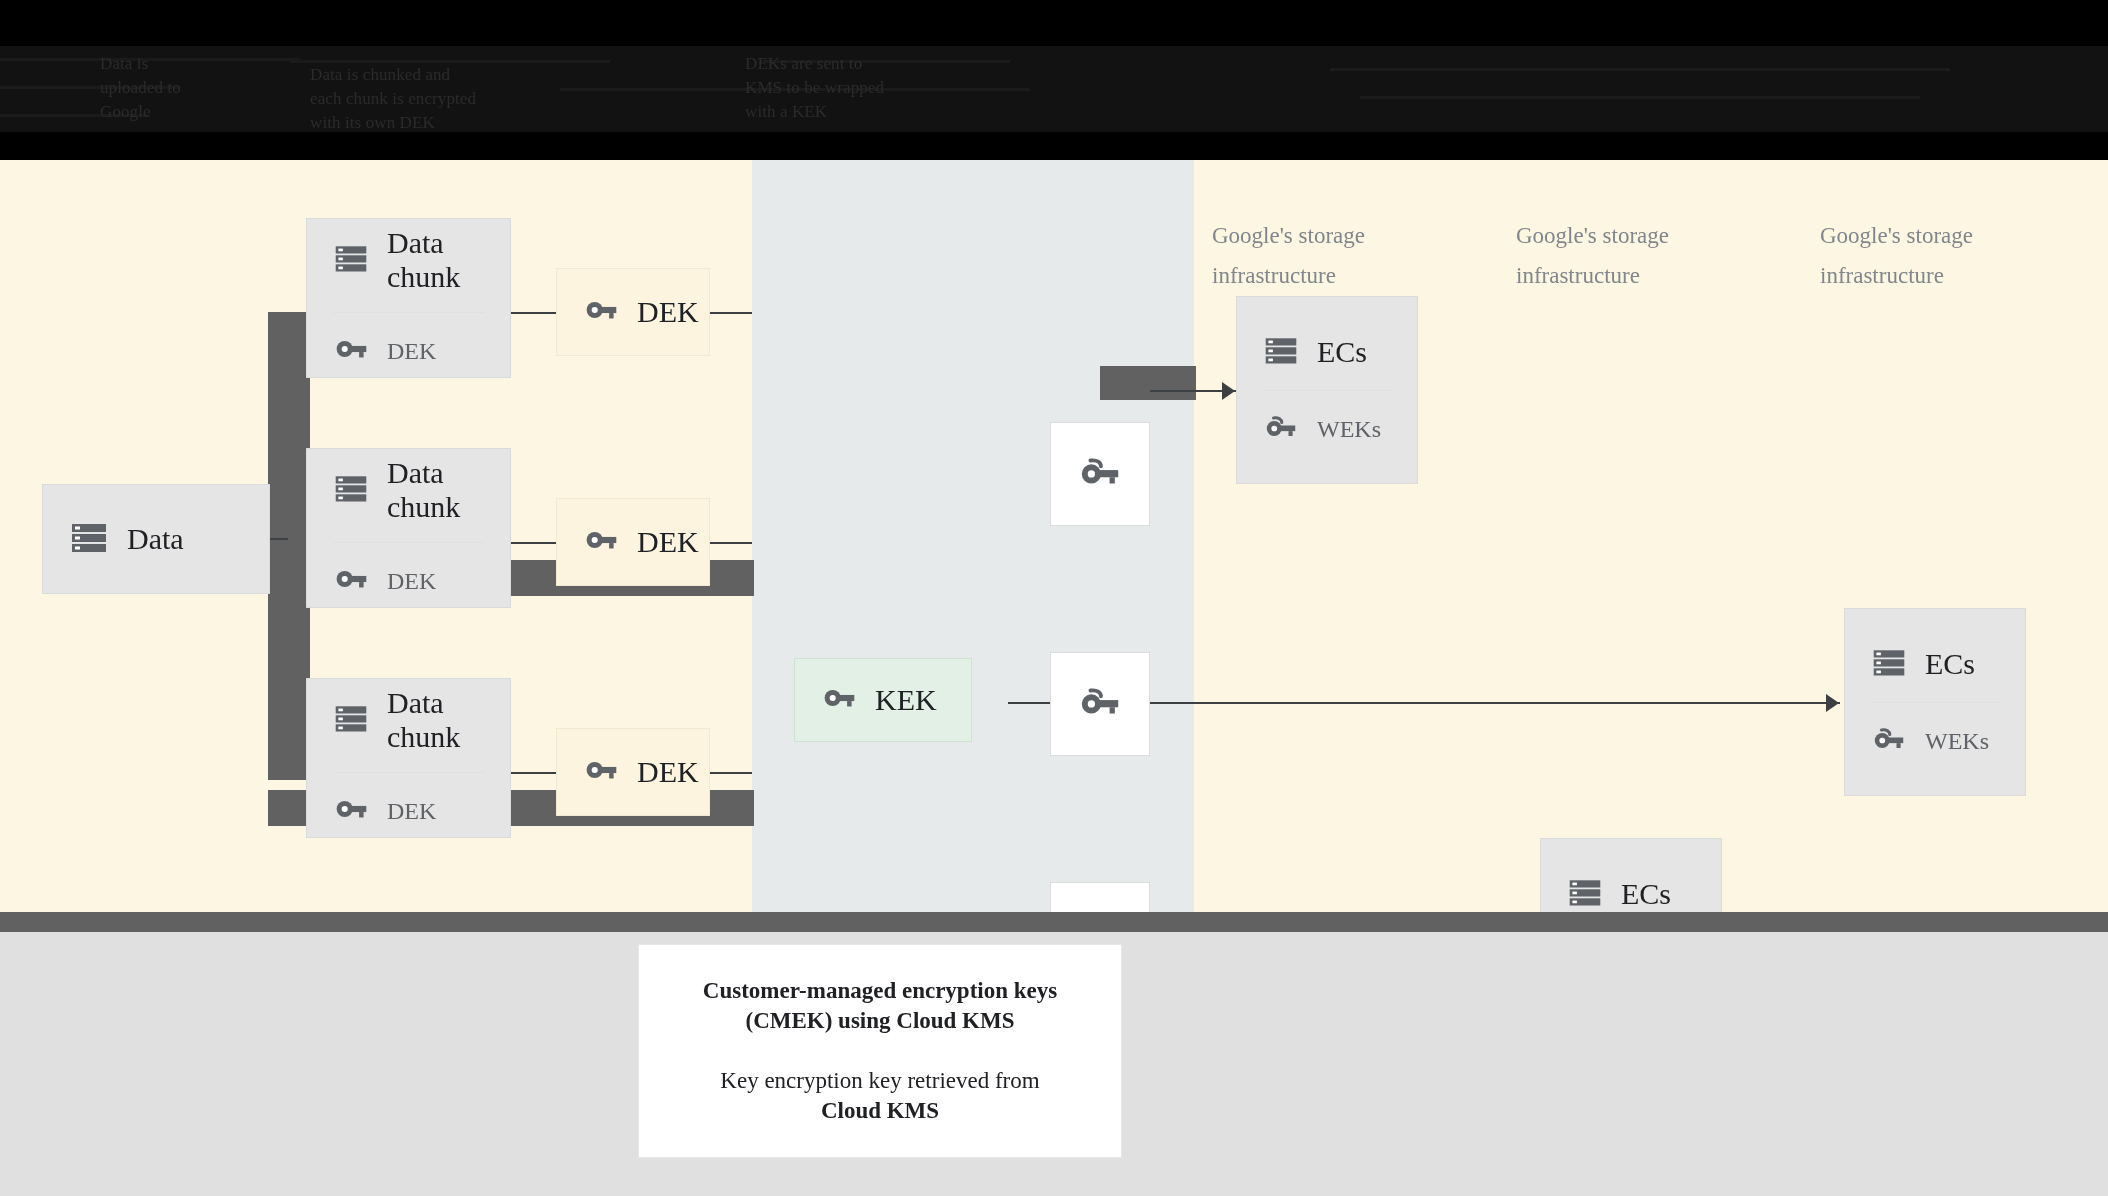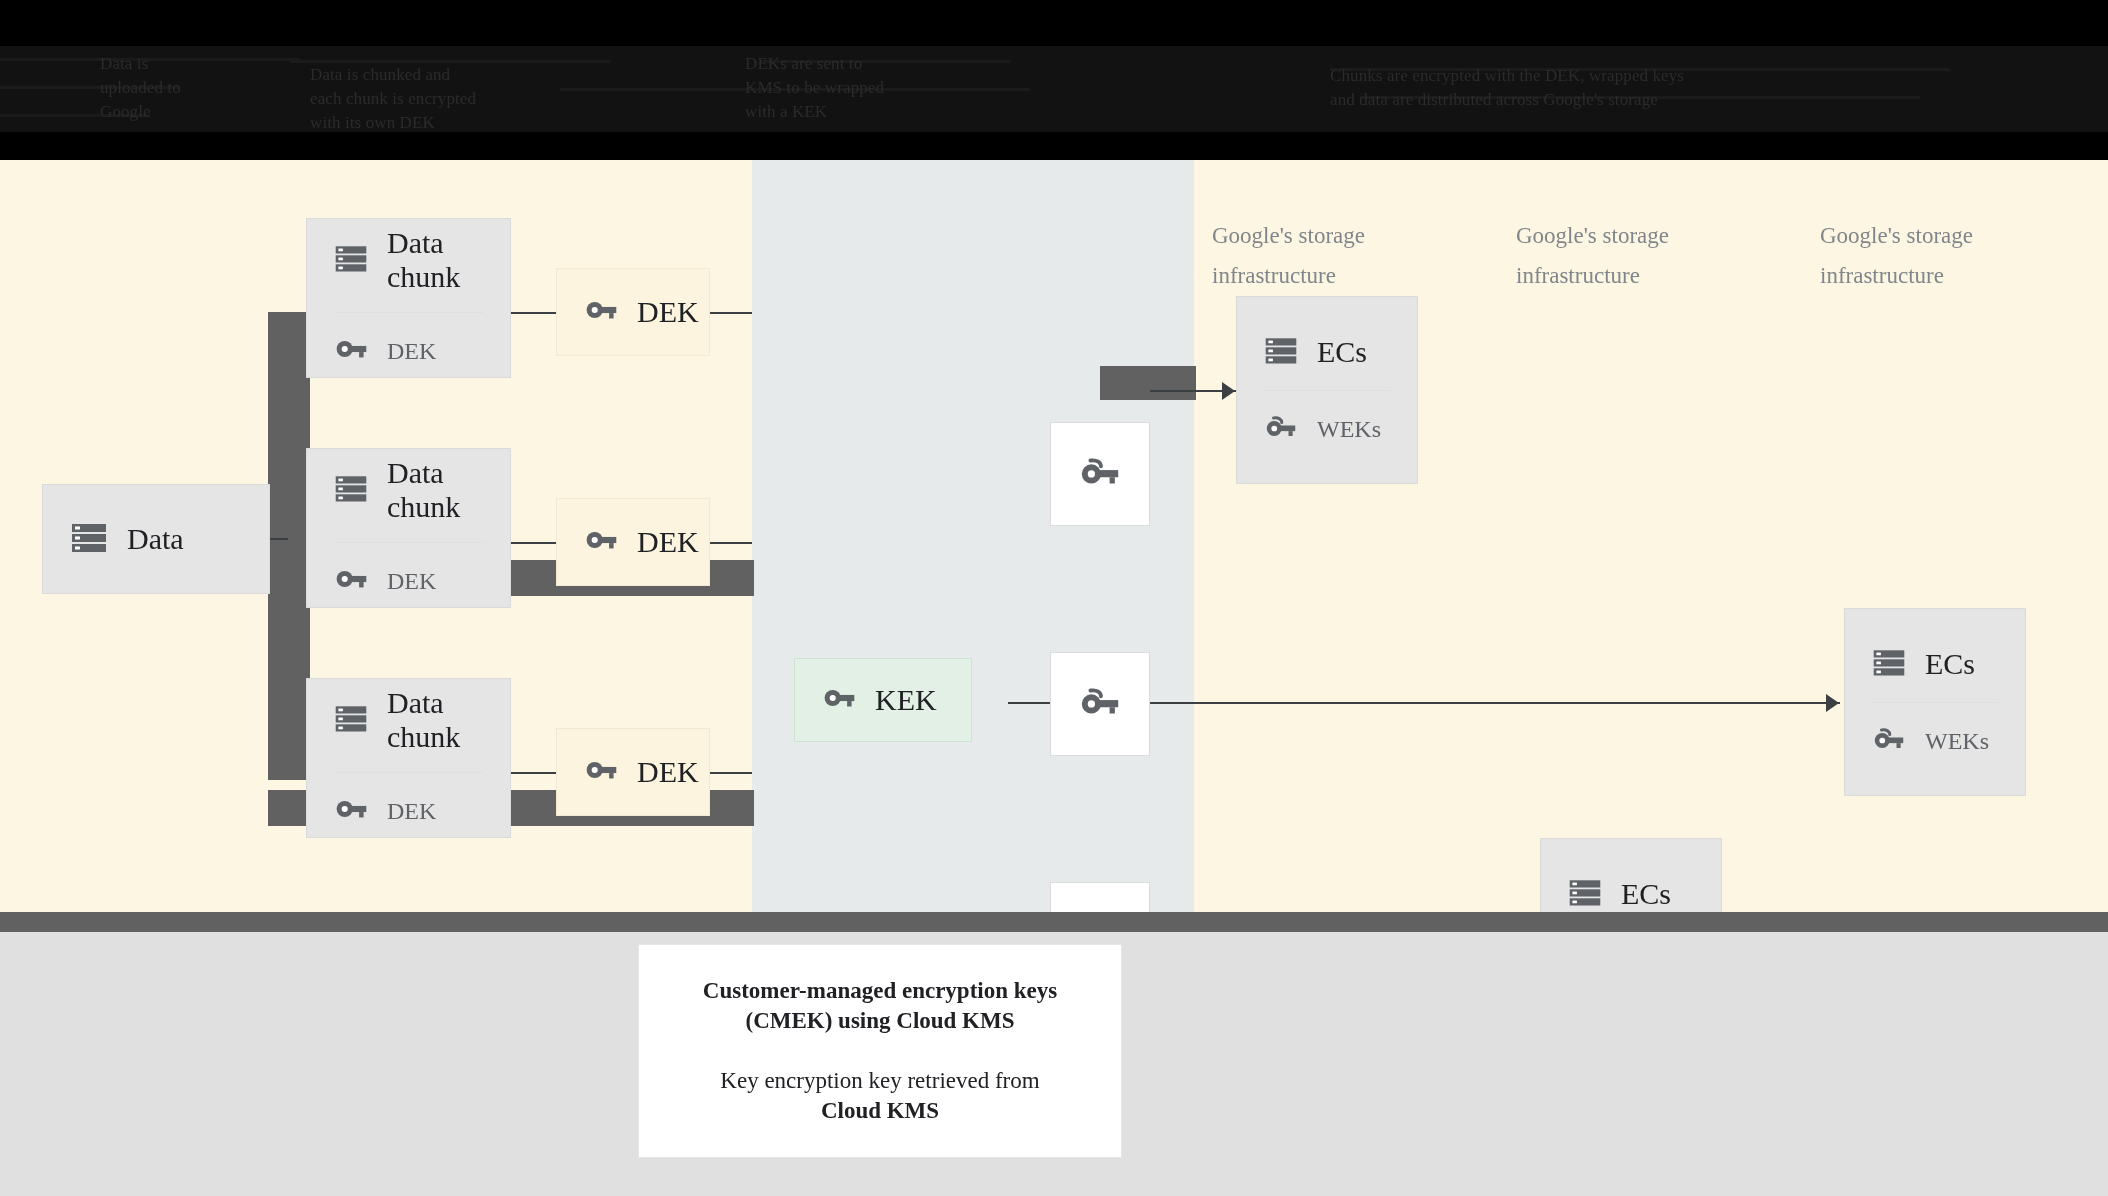--- a/index.html
+++ b/index.html
@@ -151,22 +151,20 @@
 
     <div class="legend-col lg1">Data is
 uploaded to
 Google</div>
     <div class="legend-col lg2">Data is chunked and
 each chunk is encrypted
 with its own DEK</div>
     <div class="legend-col lg3">DEKs are sent to
 KMS to be wrapped
 with a KEK</div>
-    <div class="legend-col lg4">Chunks are encrypted with the DEK, wrapped keys
-and data are distributed across Google's storage</div>
   </div>
 
   <div class="canvas">
 
     <div class="col-bg col-cream" style="left:0;width:752px;"></div>
     <div class="col-bg col-gray" style="left:752px;width:442px;"></div>
     <div class="col-bg col-cream" style="left:1194px;width:914px;"></div>
 
     <div class="band-dark" style="left:268px;top:152px;width:218px;height:34px;"></div>
     <div class="band-dark" style="left:268px;top:152px;width:42px;height:468px;"></div>

